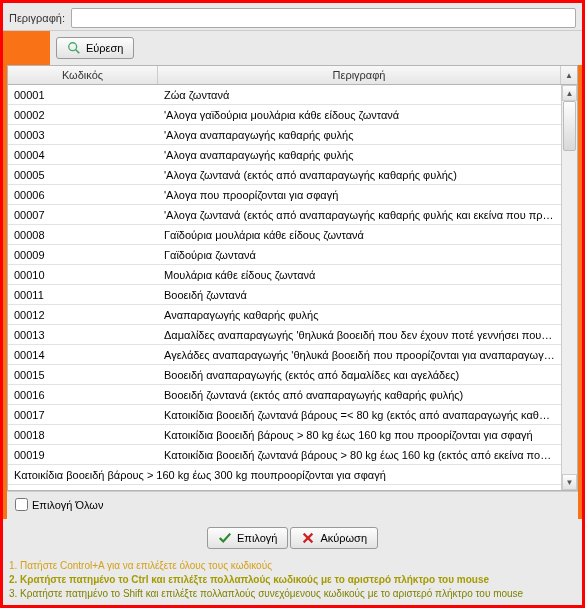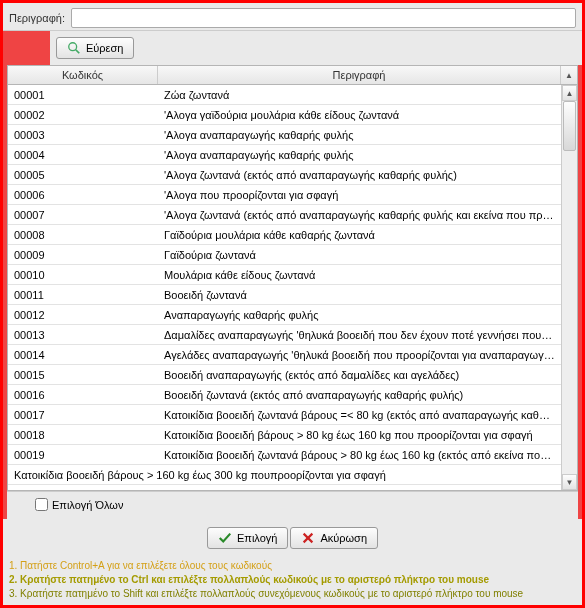--- a/index.html
+++ b/index.html
@@ -1,17 +1,17 @@
 <!DOCTYPE html>
 <html><head>
 <meta charset="utf-8">
 <style>
   * { box-sizing: border-box; margin: 0; padding: 0; }
   html, body { width: 585px; height: 608px; font-family: Tahoma, Arial, sans-serif; font-size: 11px; overflow: hidden; }
-  .frame { width: 585px; height: 608px; border: 3px solid #ff0000; background: #ef4444; display: flex; flex-direction: column; }
+  .frame { width: 585px; height: 608px; border: 3px solid #ff0000; background: #f97316; display: flex; flex-direction: column; }
   .search-area { padding: 5px 6px 2px 6px; background: #eaeaea; border-bottom: 1px solid #ccc; }
   .search-row { display: flex; align-items: center; gap: 6px; }
   .search-label { font-size: 11px; color: #333; padding: 2px 0; }
   .search-input { flex: 1; height: 20px; border: 1px solid #aaa; border-radius: 2px; padding: 0 4px; background: #fff; }
   .btn-row { padding: 6px 6px; background: #eaeaea; margin-left: 47px; }
   .btn { display: inline-flex; align-items: center; gap: 5px; padding: 3px 10px; border: 1px solid #999; border-radius: 3px; background: linear-gradient(#fdfdfd,#e3e3e3); cursor: pointer; font-size: 11px; }
   .btn svg { width: 14px; height: 14px; }
   .grid-area { flex: 1; border: 1px solid #b5b5b5; margin: 0 4px; background: #fff; display: flex; flex-direction: column; }
   .grid-header { display: flex; background: linear-gradient(#f8f8f8,#e6e6e6); border-bottom: 1px solid #b5b5b5; }
   .gh-cell { padding: 3px 6px; font-size: 11px; color: #333; border-right: 1px solid #ccc; text-align: center; }
@@ -21,21 +21,21 @@
   .grid-body { flex: 1; overflow: hidden; position: relative; }
   .grid-rows { position:absolute; top:0; left:0; right:16px; bottom:0; }
   .grow { display: flex; border-bottom: 1px solid #e3e3e3; height: 20px; align-items: center; cursor: pointer; }
   .gc-code { width: 150px; padding: 0 6px; font-size: 11px; white-space: nowrap; overflow:hidden; }
   .gc-desc { flex: 1; padding: 0 6px; font-size: 11px; white-space: nowrap; overflow: hidden; text-overflow: ellipsis; }
   .vscroll { position:absolute; top:0; right:0; bottom:0; width:16px; background:#eee; border-left:1px solid #ccc; display:flex; flex-direction:column; }
   .vscroll .arrow { height:16px; display:flex; align-items:center; justify-content:center; background:linear-gradient(#fdfdfd,#e3e3e3); border:1px solid #ccc; }
   .vscroll .track { flex:1; position:relative; }
   .vscroll .thumb { position:absolute; top:0; left:1px; right:1px; height:50px; background:linear-gradient(#fdfdfd,#d8d8d8); border:1px solid #bbb; border-radius:2px; }
   .select-all-bar { padding: 6px 8px; background: #eaeaea; border-top:1px solid #ccc; margin: 0 4px; }
-  .chk { display:inline-flex; align-items:center; gap:4px; font-size:11px;margin-left:20px; }
+  .chk { display:inline-flex; align-items:center; gap:4px; font-size:11px; }
   .chk input { width:13px; height:13px; }
   .action-row { display:flex; justify-content:center; gap:2px; padding:8px 0 6px 0; background:#eaeaea; }
   .hints { padding:4px 6px 4px 6px; font-size:10px; line-height:14px; background:#eaeaea; }
   .hint1 { color:#d4a017; }
   .hint2 { color:#a49b00;font-weight:bold; }
   .hint3 { color:#808000; }
   .tri { font-size:8px; color:#555; }
 </style>
 </head>
 <body>
@@ -92,21 +92,21 @@
           <div class="grow">
             <div class="gc-code">00006</div>
             <div class="gc-desc">'Αλογα που προορίζονται για σφαγή</div>
           </div>
           <div class="grow">
             <div class="gc-code">00007</div>
             <div class="gc-desc">'Αλογα ζωντανά (εκτός από αναπαραγωγής καθαρής φυλής και εκείνα που προορίζον...</div>
           </div>
           <div class="grow">
             <div class="gc-code">00008</div>
-            <div class="gc-desc">Γαϊδούρια  μουλάρια κάθε καθαρής  ζωντανά</div>
+            <div class="gc-desc">Γαϊδούρια  μουλάρια κάθε είδους  ζωντανά</div>
           </div>
           <div class="grow">
             <div class="gc-code">00009</div>
             <div class="gc-desc">Γαϊδούρια ζωντανά</div>
           </div>
           <div class="grow">
             <div class="gc-code">00010</div>
             <div class="gc-desc">Μουλάρια κάθε είδους ζωντανά</div>
           </div>
           <div class="grow">

